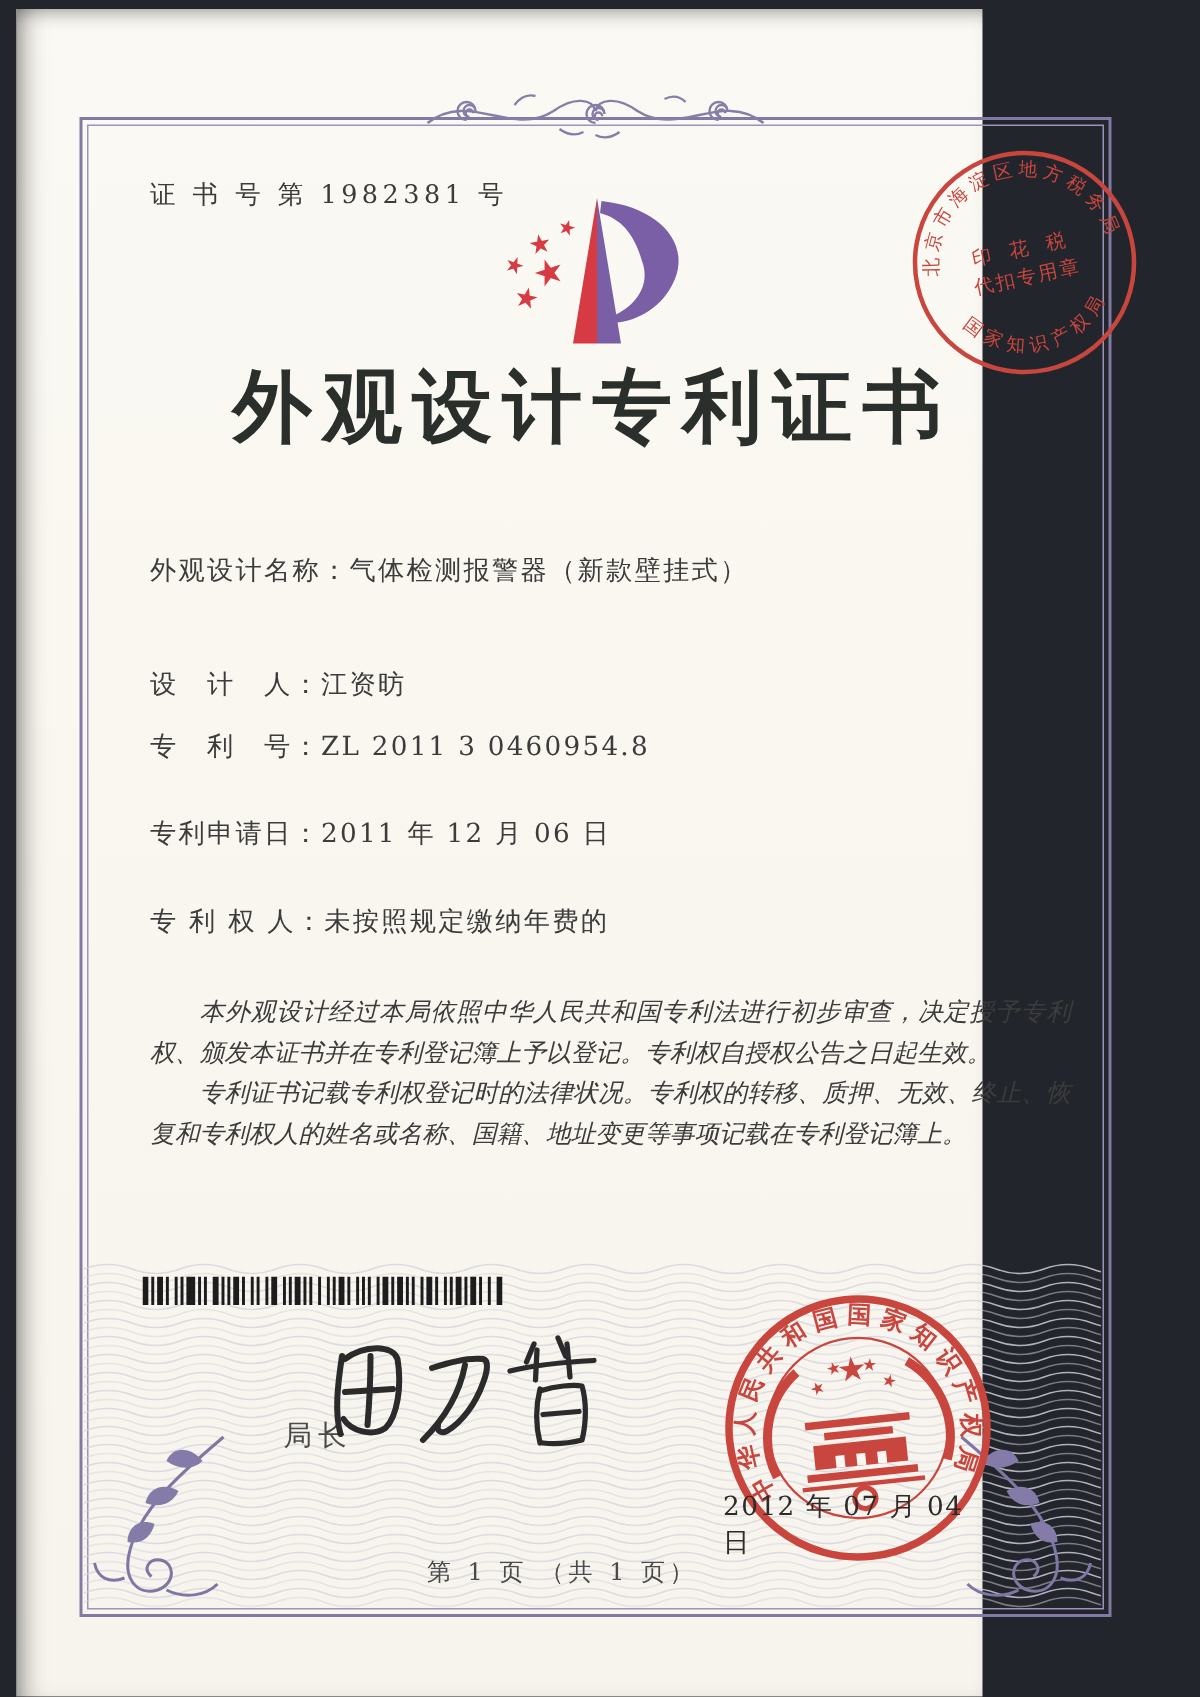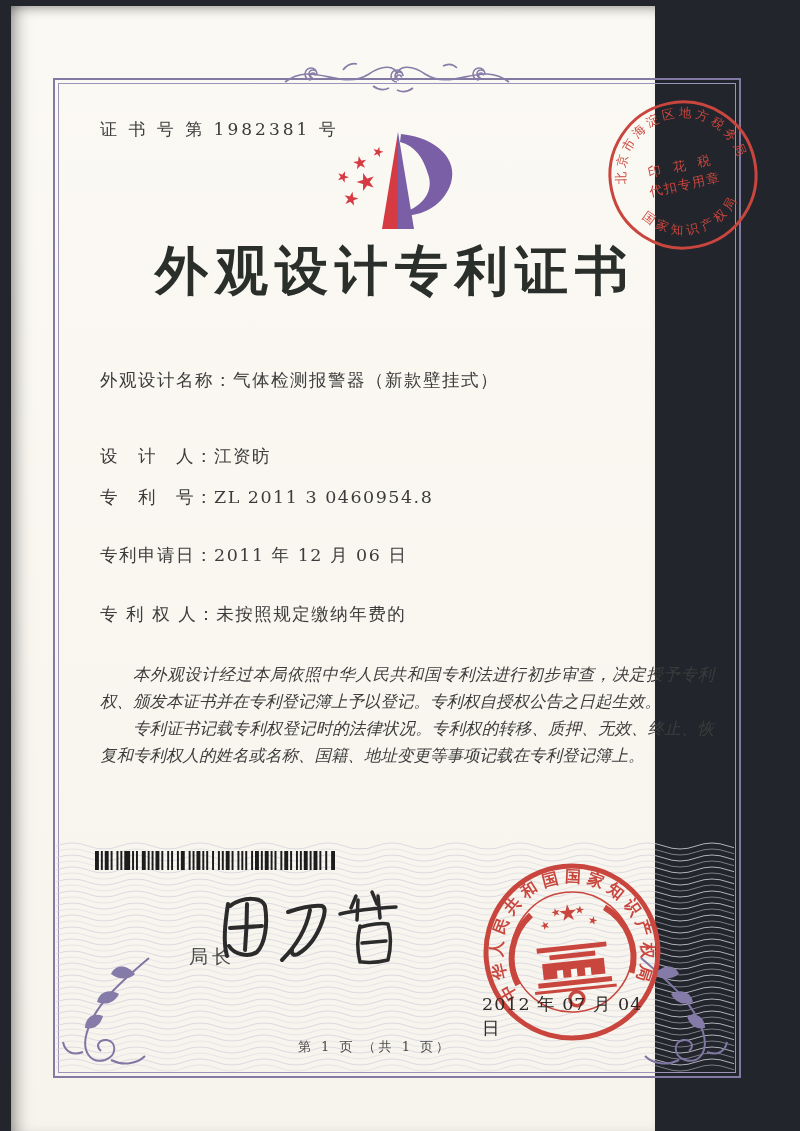--- a/index.html
+++ b/index.html
@@ -20,21 +20,21 @@
   .paragraphs{left:89px;top:655px;width:614px;font-size:16.5px;color:#3c3c3c;
     line-height:27px;text-align:justify;font-style:italic;}
   .paragraphs p{margin:0;text-indent:2em;}
   .barcode-wrap{left:84px;top:845px;height:19px;}
   .waves{left:45px;top:836px;}
   .sig-title{left:157px;top:938px;font-size:19px;color:#4a4a48;letter-spacing:4px;margin-left:21px;}
   .sig-svg{left:199px;top:876px;}
   .office-seal{left:466px;top:851px;}
   .tax-seal{left:592px;top:89px;}
   .issue-date{left:471px;top:986px;font-size:17.5px;color:#2d2a28;letter-spacing:1px;z-index:6;}
-  .footer{left:22px;top:1032px;width:684px;text-align:center;font-size:13px;
+  .footer{left:22px;top:1032px;width:684px;text-align:center;font-size:16px;
     color:#4a4a4a;letter-spacing:3px;}
   .ornament-top{left:272px;top:46px;}
   .corner-bl{left:46px;top:946px;}
   .corner-br{left:622px;top:946px;transform:scaleX(-1);}
   svg{display:block;}
 </style>
 </head>
 <body>
 
 <div class="paper">

